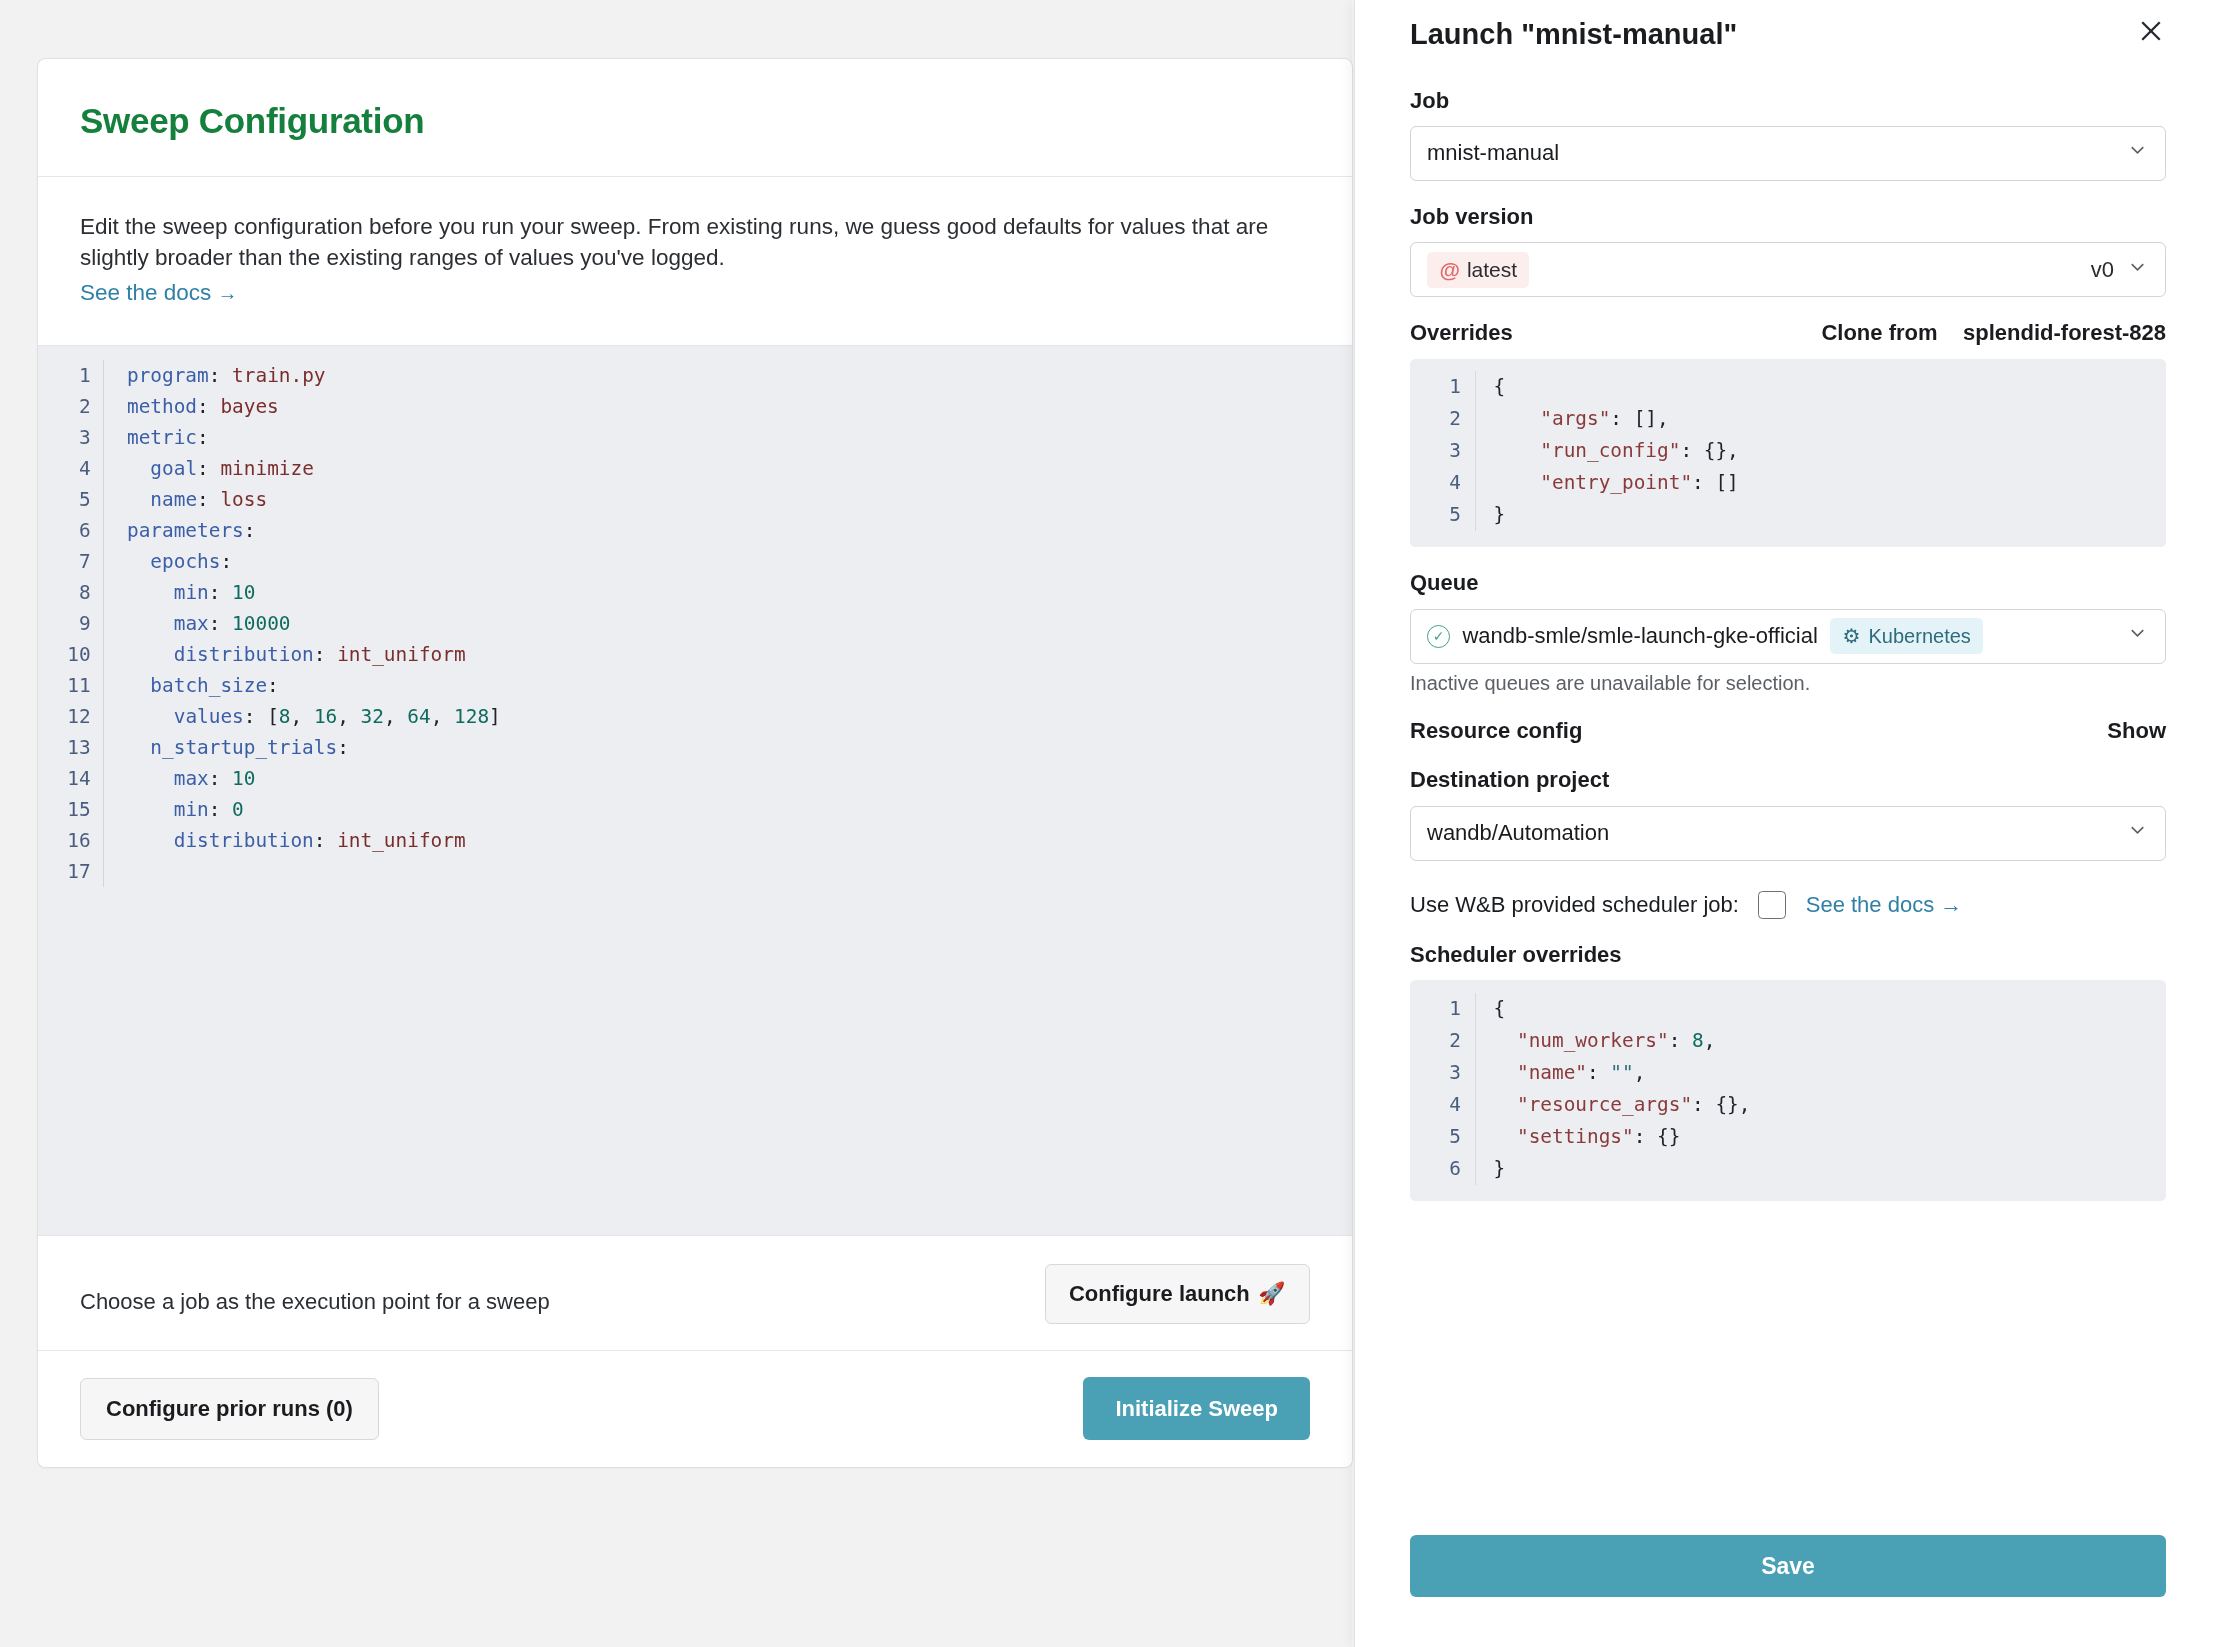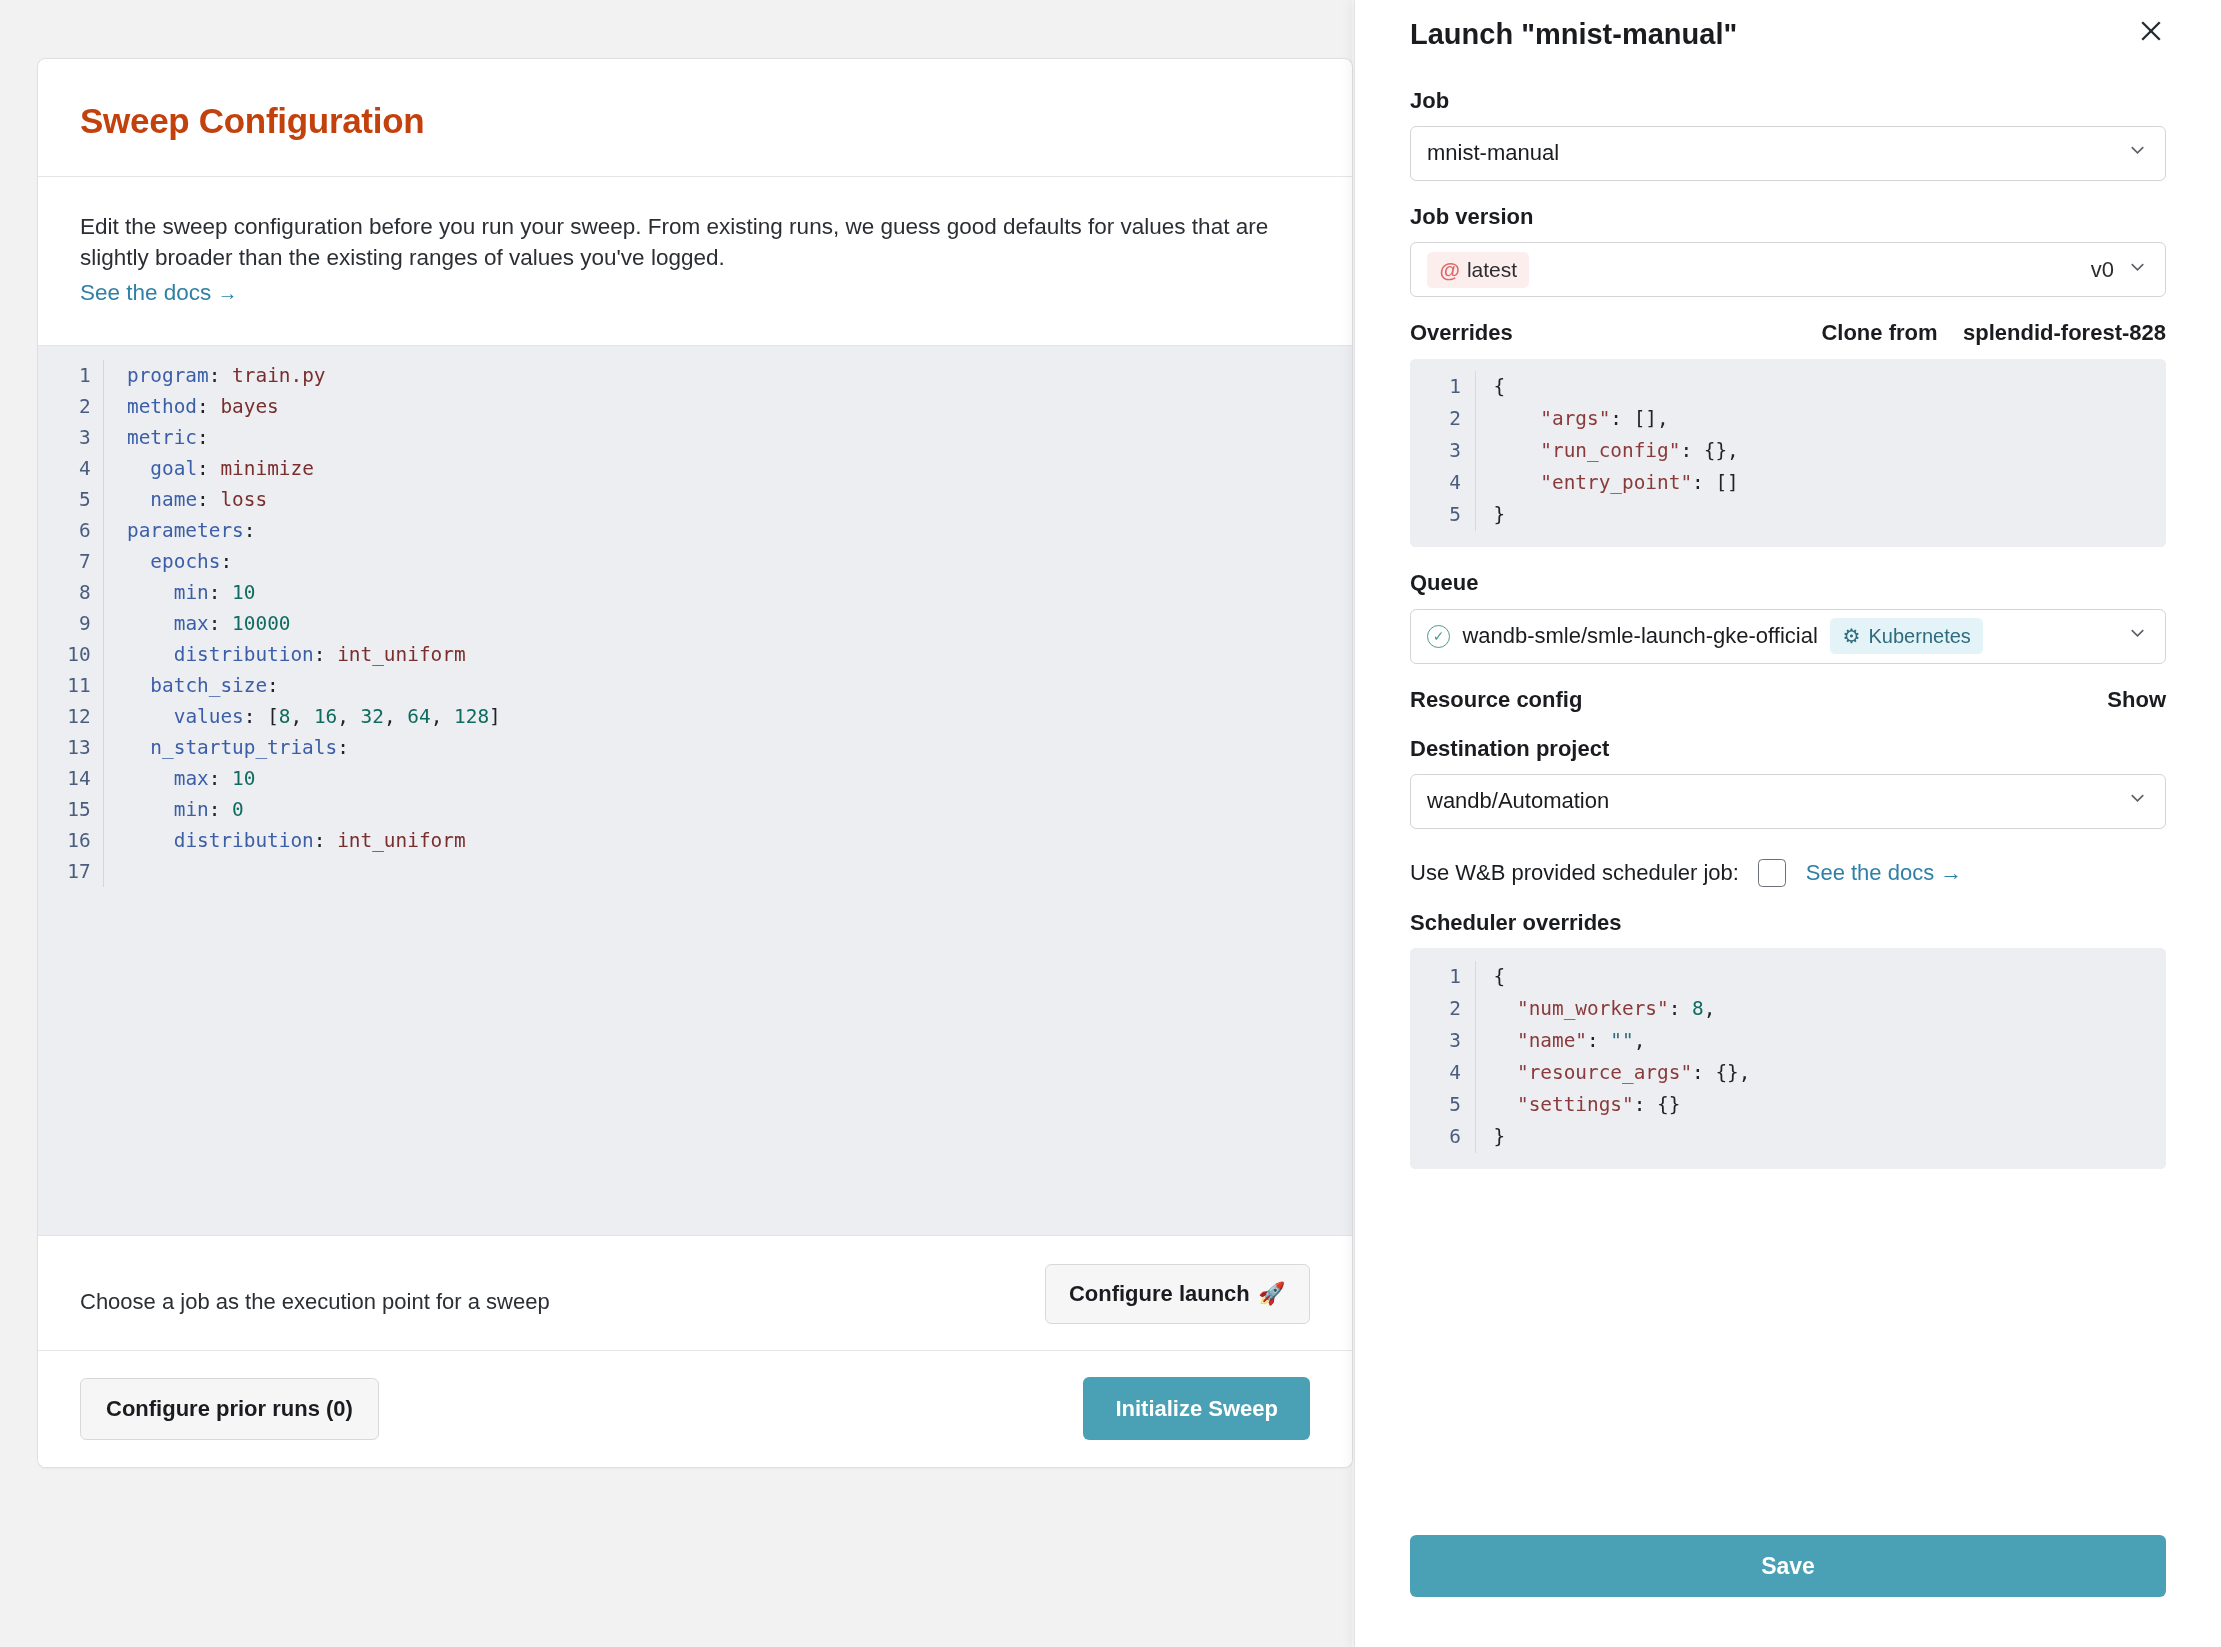--- a/index.html
+++ b/index.html
@@ -32,21 +32,21 @@
     overflow: hidden;
     box-shadow: 0 0.9px 1.8px rgba(0,0,0,0.04);
   }
   .card-header {
     padding: 42px 42px 35px 42px;
     border-bottom: 0.9px solid #e6e6e8;
   }
   .card-title {
     font-size: 35px;
     font-weight: 700;
-    color: #c2410c;
+    color: #15803d;
     letter-spacing: -0.3px;
   }
   .card-body { padding: 34px 42px 8.8px 42px; }
   .desc {
     font-size: 22.5px;
     line-height: 1.38;
     color: #2b2e33;
     max-width: 1253px;
   }
   .docs-link {
@@ -455,20 +455,21 @@
         <span class="chip-k8s">
           <span>⚙</span>
           <span>Kubernetes</span>
         </span>
         <span class="caret">
           <svg width="23" height="23" viewBox="0 0 24 24" fill="none" stroke="currentColor" stroke-width="1.7">
               <polyline points="6,9 12,15 18,9"></polyline>
             </svg>
         </span>
       </div>
+      <div class="hint">Inactive queues are unavailable for selection.</div>
     </div>
 
     <div class="field">
       <div class="row-head">
         <span class="lbl">Resource config</span>
         <span class="right" style="font-weight:700;">Show</span>
       </div>
     </div>
 
     <div class="field">

